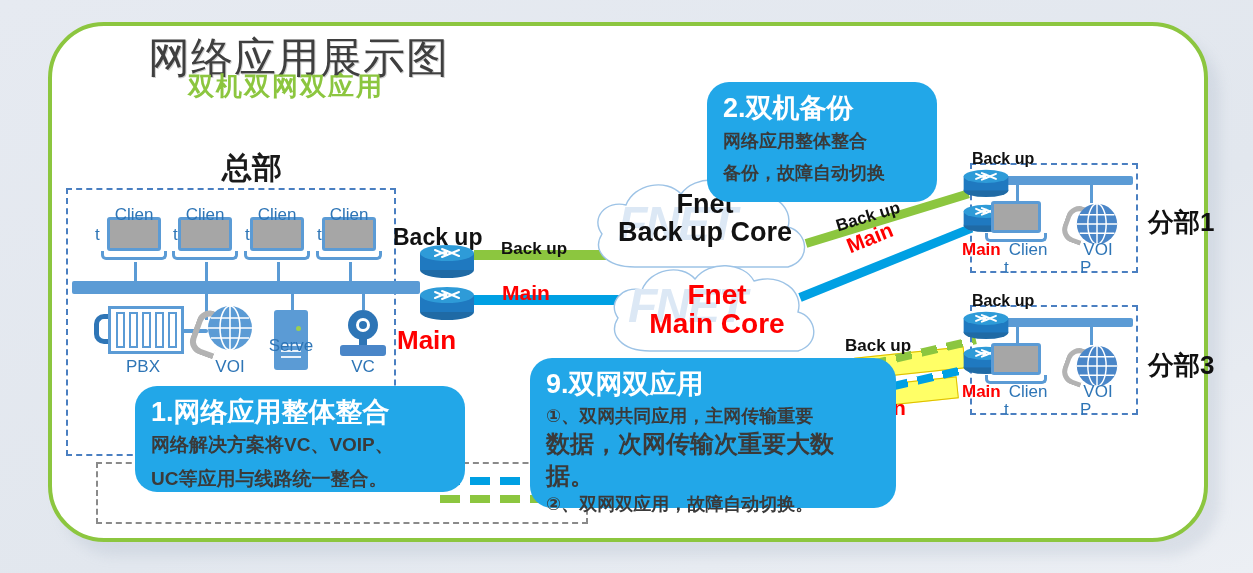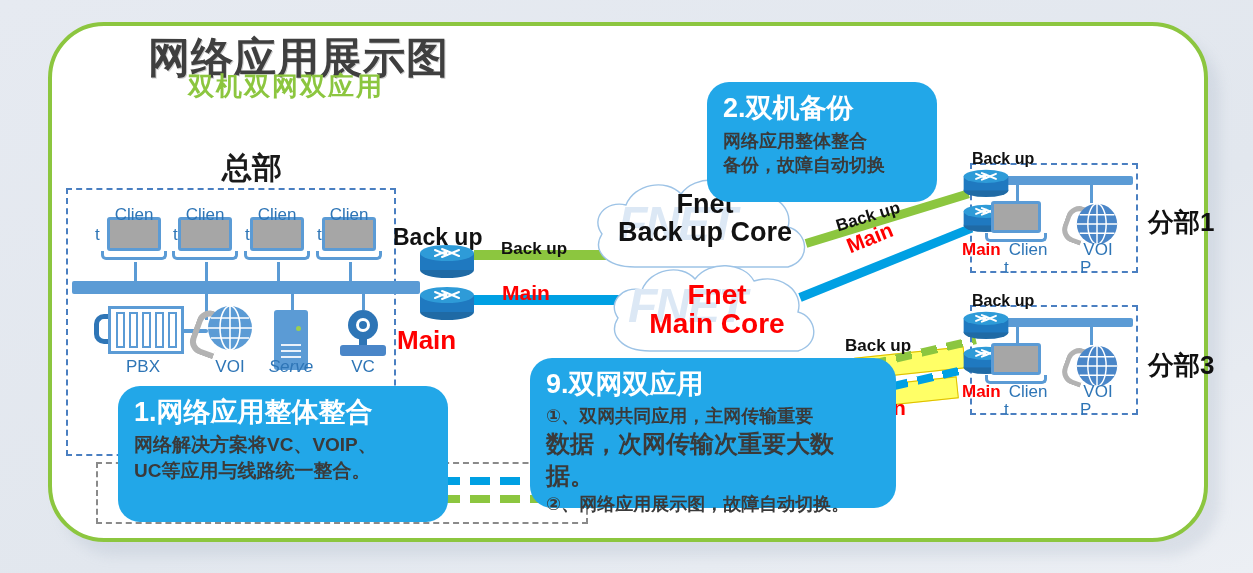--- a/index.html
+++ b/index.html
@@ -30,21 +30,21 @@
     position:absolute;
     left: 60px; top: 36px;
     width: 1160px; height: 520px;
     border-radius: 56px;
     background: rgba(150,165,185,0.20);
     filter: blur(6px);
   }
   
   .title-main {
     position: absolute; left: 148px; top: 30px;
-    font-size: 42px; font-weight: bold; color: #3f3f3f;
+    font-size: 42px; font-weight: normal; color: #3f3f3f;
     letter-spacing: 1px; white-space: nowrap;
     text-shadow: 1px 1px 0 #cfcfcf;
   }
   .title-sub {
     position: absolute; left: 188px; top: 69px;
     font-size: 26px; font-weight: bold; color: #8cc63f;
     letter-spacing: 2px; white-space: nowrap;
   }
   .hq-title {
     position: absolute; left: 222px; top: 148px;
@@ -252,21 +252,21 @@
     </svg>
   </div>
   <div class="icolabel" style="left:195px; top:357px; width:70px;">VOI</div>
 
   <div class="server" style="left:274px; top:310px;">
     <div class="led"></div>
     <div class="ln" style="top:34px;"></div>
     <div class="ln" style="top:40px;"></div>
     <div class="ln" style="top:46px;"></div>
   </div>
-  <div class="icolabel" style="left:256px; top:357px; width:70px;font-style:italic;">Serve</div>
+  <div class="icolabel" style="left:256px; top:336px; width:70px;">Serve</div>
 
   <div class="vc" style="left:340px; top:310px;">
     <div class="cam"></div>
     <div class="lens"></div>
     <div class="lens2"></div>
     <div class="neck"></div>
     <div class="base"></div>
   </div>
   <div class="icolabel" style="left:328px; top:357px; width:70px;">VC</div>
 
@@ -481,32 +481,32 @@
     <span>P</span>
   </div>
   <div class="branch-title" style="left:1148px; top:348px;">分部3</div>
 
   <div class="dashbox gray" style="left:96px; top:462px; width:492px; height:62px;"></div>
   <div style="position:absolute; left:440px; top:477px; width:148px; height:8px;
               background: repeating-linear-gradient(to right,#00a0e3 0 20px, transparent 20px 30px);"></div>
   <div style="position:absolute; left:440px; top:495px; width:148px; height:8px;
               background: repeating-linear-gradient(to right,#8cc63f 0 20px, transparent 20px 30px);"></div>
 
-  <div class="callout" style="left:118px; top:386px; width:330px; height:136px;">
+  <div class="callout" style="left:135px; top:386px; width:330px; height:106px;">
     <div class="ch" style="font-size:27px;">1.网络应用整体整合</div>
     <div class="cb" style="font-size:19px; margin-top:2px;">网络解决方案将VC、VOIP、</div>
-    <div class="cb" style="font-size:19px;">UC等应用与线路统一整合。</div>
+    <div class="cb" style="font-size:19px;margin-top:8px;">UC等应用与线路统一整合。</div>
   </div>
 
   <div class="callout" style="left:707px; top:82px; width:230px; height:120px;">
     <div class="ch" style="font-size:27px;">2.双机备份</div>
     <div class="cb" style="font-size:18px; margin-top:3px;">网络应用整体整合</div>
-    <div class="cb" style="font-size:18px;">备份，故障自动切换</div>
+    <div class="cb" style="font-size:18px;margin-top:8px;">备份，故障自动切换</div>
   </div>
 
   <div class="callout" style="left:530px; top:358px; width:366px; height:150px;">
     <div class="ch" style="font-size:27px;">9.双网双应用</div>
     <div class="cb" style="font-size:18px; margin-top:2px;">①、双网共同应用，主网传输重要</div>
     <div class="cb" style="font-size:24px;">数据，次网传输次重要大数据。</div>
-    <div class="cb" style="font-size:18px;">②、网络应用展示图，故障自动切换。</div>
+    <div class="cb" style="font-size:18px;">②、双网双应用，故障自动切换。</div>
   </div>
 
 </div>
 
 </body></html>

